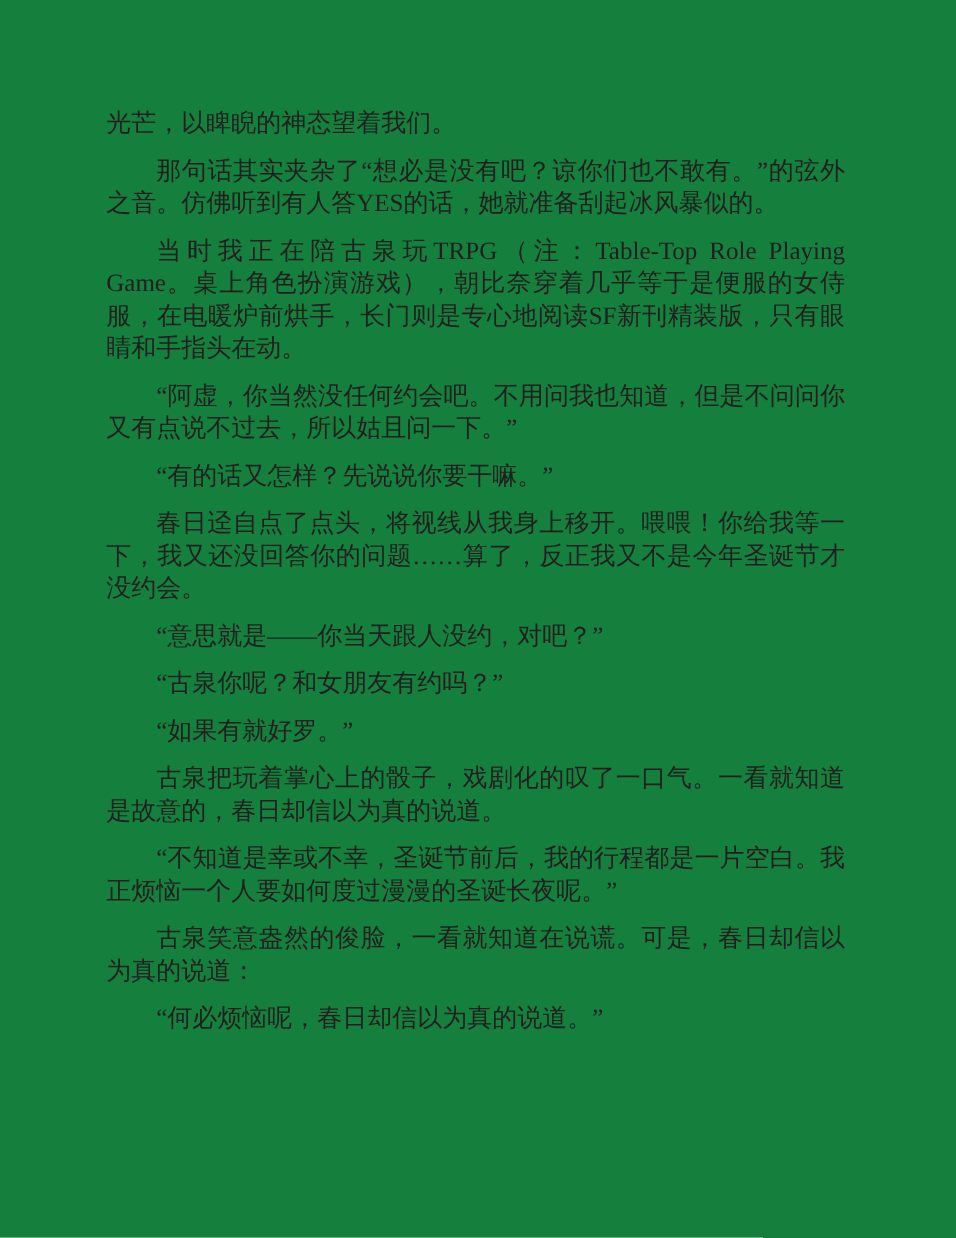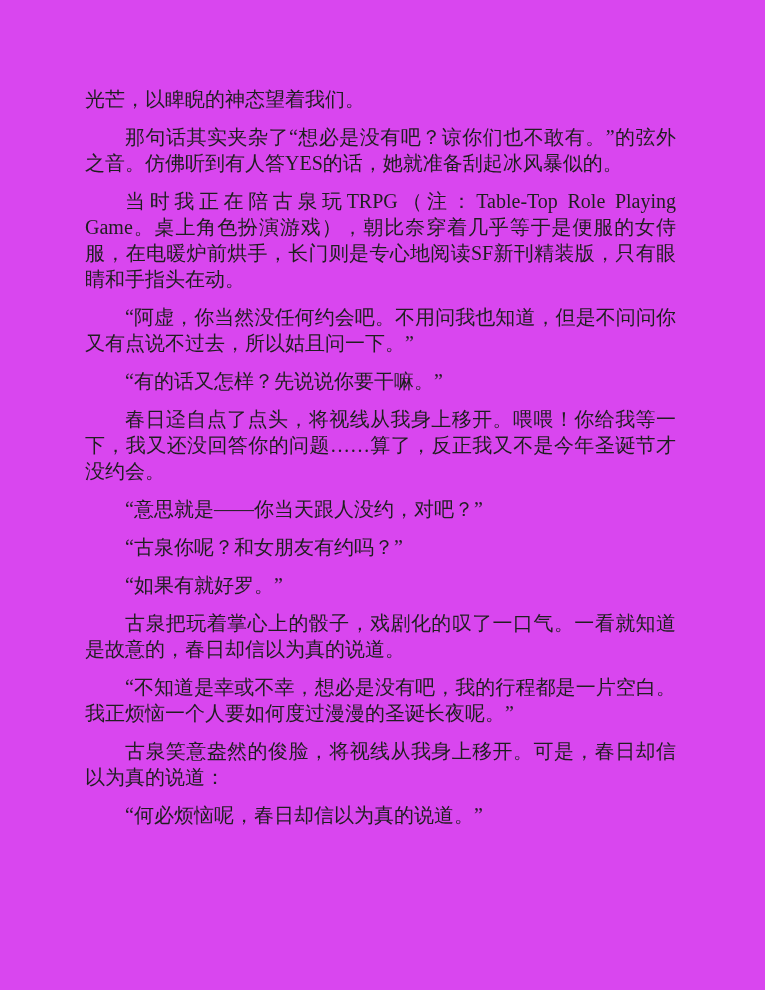--- a/index.html
+++ b/index.html
@@ -10,21 +10,21 @@
   body {
     width: 765px;
     height: 990px;
     overflow: hidden;
     font-family: "Liberation Serif", "DejaVu Serif", serif;
   }
   .page {
     box-sizing: border-box;
     width: 765px;
     height: 990px;
-    background: #d946ef;
+    background: #15803d;
     padding: 86px 89px 40px 85px;
   }
   .doc-body {
     color: #1f1f1f;
     font-size: 20px;
     line-height: 26px;
     text-align: justify;
     text-justify: inter-ideograph;
   }
   .doc-body p.para {
@@ -43,17 +43,17 @@
       <p class="para no-indent">光芒，以睥睨的神态望着我们。</p>
       <p class="para">那句话其实夹杂了“想必是没有吧？谅你们也不敢有。”的弦外之音。仿佛听到有人答YES的话，她就准备刮起冰风暴似的。</p>
       <p class="para">当时我正在陪古泉玩TRPG（注：Table-Top Role Playing Game。桌上角色扮演游戏），朝比奈穿着几乎等于是便服的女侍服，在电暖炉前烘手，长门则是专心地阅读SF新刊精装版，只有眼睛和手指头在动。</p>
       <p class="para">“阿虚，你当然没任何约会吧。不用问我也知道，但是不问问你又有点说不过去，所以姑且问一下。”</p>
       <p class="para">“有的话又怎样？先说说你要干嘛。”</p>
       <p class="para">春日迳自点了点头，将视线从我身上移开。喂喂！你给我等一下，我又还没回答你的问题……算了，反正我又不是今年圣诞节才没约会。</p>
       <p class="para">“意思就是——你当天跟人没约，对吧？”</p>
       <p class="para">“古泉你呢？和女朋友有约吗？”</p>
       <p class="para">“如果有就好罗。”</p>
       <p class="para">古泉把玩着掌心上的骰子，戏剧化的叹了一口气。一看就知道是故意的，春日却信以为真的说道。</p>
-      <p class="para">“不知道是幸或不幸，想必是没有吧，我的行程都是一片空白。我正烦恼一个人要如何度过漫漫的圣诞长夜呢。”</p>
-      <p class="para">古泉笑意盎然的俊脸，将视线从我身上移开。可是，春日却信以为真的说道：</p>
+      <p class="para">“不知道是幸或不幸，圣诞节前后，我的行程都是一片空白。我正烦恼一个人要如何度过漫漫的圣诞长夜呢。”</p>
+      <p class="para">古泉笑意盎然的俊脸，一看就知道在说谎。可是，春日却信以为真的说道：</p>
       <p class="para">“何必烦恼呢，春日却信以为真的说道。”</p>
     </div>
 </div>
 
 </body></html>

